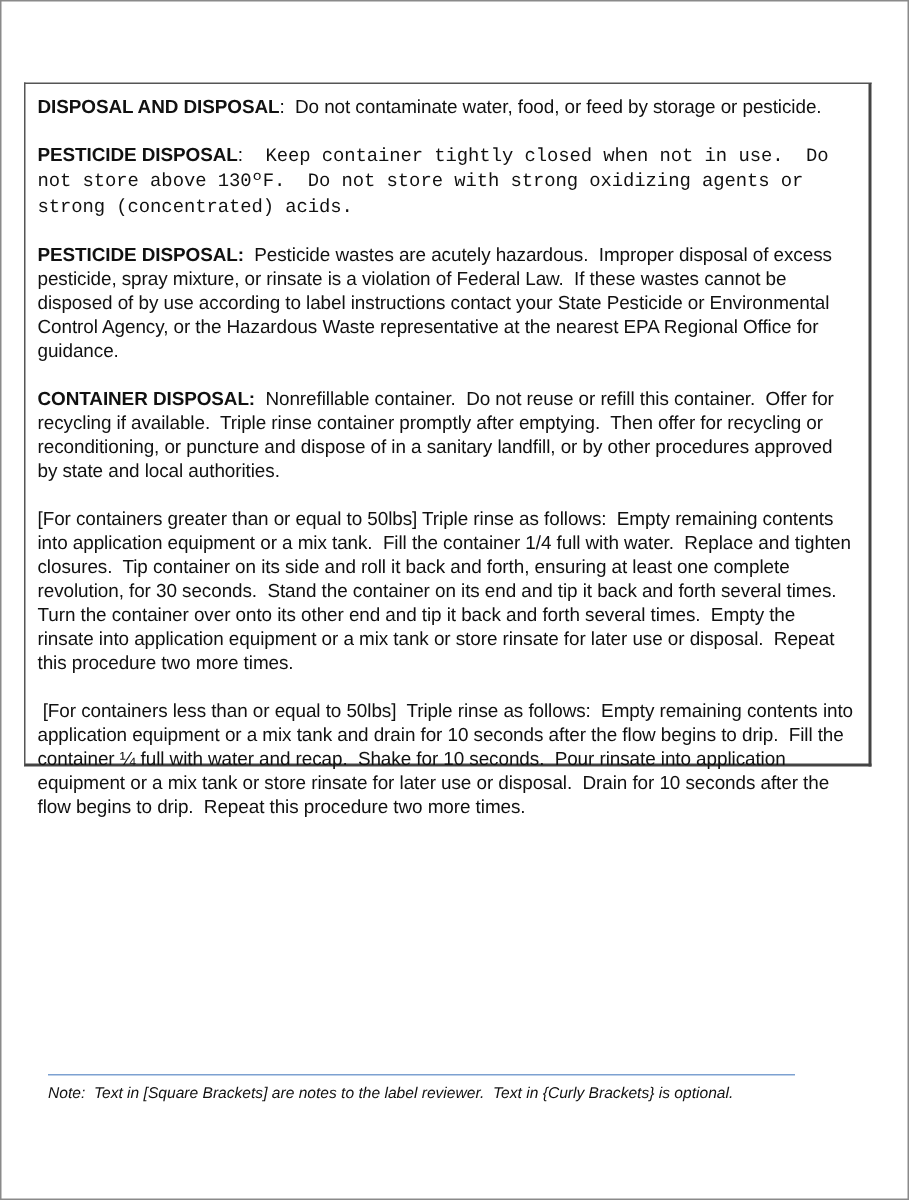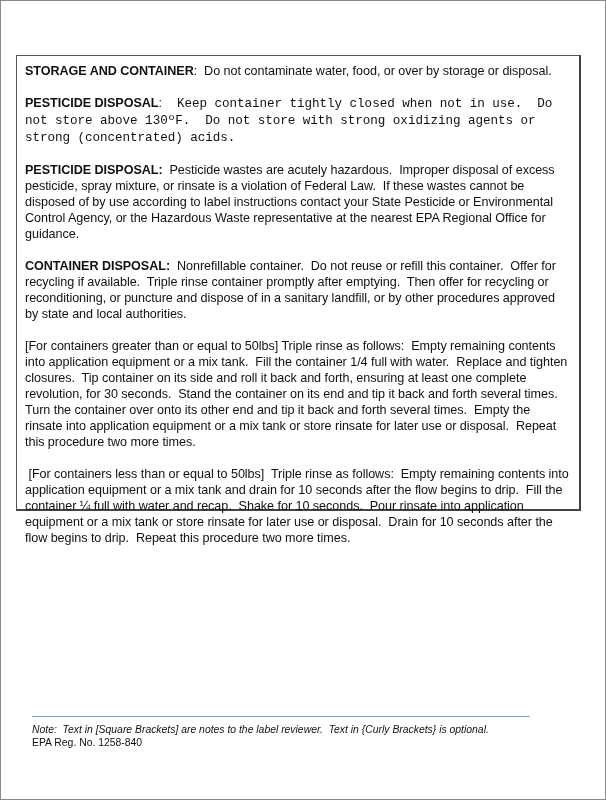--- a/index.html
+++ b/index.html
@@ -72,30 +72,29 @@
       left: 408px;
       top: 0;
     }
   </style>
 </head>
 <body>
 
 <div class="page-frame"></div>
 
 <div class="content-box">
-  <p class="section"><span class="heading">STORAGE AND CONTAINER</span><span>:</span><span style="white-space: pre-wrap;">  Do not contaminate water, food, or over by storage or disposal.</span></p>
+  <p class="section"><span class="heading">DISPOSAL AND DISPOSAL</span><span>:</span><span style="white-space: pre-wrap;">  Do not contaminate water, food, or feed by storage or pesticide.</span></p>
 
   <p class="section"><span class="heading">PESTICIDE DISPOSAL</span><span>:</span><span style="white-space: pre-wrap; font-family: Liberation Mono, monospace;">  Keep container tightly closed when not in use.  Do not store above 130ºF.  Do not store with strong oxidizing agents or strong (concentrated) acids.</span></p>
 
   <p class="section"><span class="heading">PESTICIDE DISPOSAL:</span><span></span><span style="white-space: pre-wrap;">  Pesticide wastes are acutely hazardous.  Improper disposal of excess pesticide, spray mixture, or rinsate is a violation of Federal Law.  If these wastes cannot be disposed of by use according to label instructions contact your State Pesticide or Environmental Control Agency, or the Hazardous Waste representative at the nearest EPA Regional Office for guidance.</span></p>
 
   <p class="section"><span class="heading">CONTAINER DISPOSAL:</span><span></span><span style="white-space: pre-wrap;">  Nonrefillable container.  Do not reuse or refill this container.  Offer for recycling if available.  Triple rinse container promptly after emptying.  Then offer for recycling or reconditioning, or puncture and dispose of in a sanitary landfill, or by other procedures approved by state and local authorities.</span></p>
 
   <p class="section"><span style="white-space: pre-wrap;">[For containers greater than or equal to 50lbs] Triple rinse as follows:  Empty remaining contents into application equipment or a mix tank.  Fill the container 1/4 full with water.  Replace and tighten closures.  Tip container on its side and roll it back and forth, ensuring at least one complete revolution, for 30 seconds.  Stand the container on its end and tip it back and forth several times.  Turn the container over onto its other end and tip it back and forth several times.  Empty the rinsate into application equipment or a mix tank or store rinsate for later use or disposal.  Repeat this procedure two more times.</span></p>
 
   <p class="section"><span style="white-space: pre-wrap;"> [For containers less than or equal to 50lbs]  Triple rinse as follows:  Empty remaining contents into application equipment or a mix tank and drain for 10 seconds after the flow begins to drip.  Fill the container ¼ full with water and recap.  Shake for 10 seconds.  Pour rinsate into application equipment or a mix tank or store rinsate for later use or disposal.  Drain for 10 seconds after the flow begins to drip.  Repeat this procedure two more times.</span></p>
 </div>
 
 <div class="footer">
   <div class="footer-rule"></div>
   <div class="footer-line footer-note" style="white-space: pre;">Note:  Text in [Square Brackets] are notes to the label reviewer.  Text in {Curly Brackets} is optional.</div>
-  <div class="footer-line">EPA Reg. No. 1258-840</div>
 </div>
 
 </body></html>

